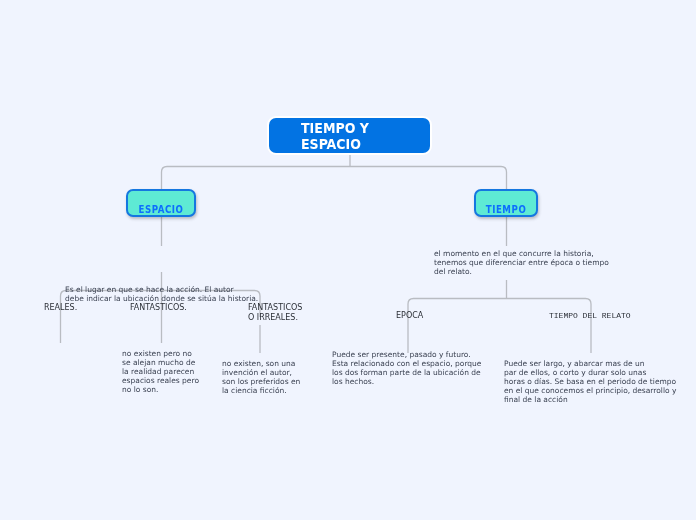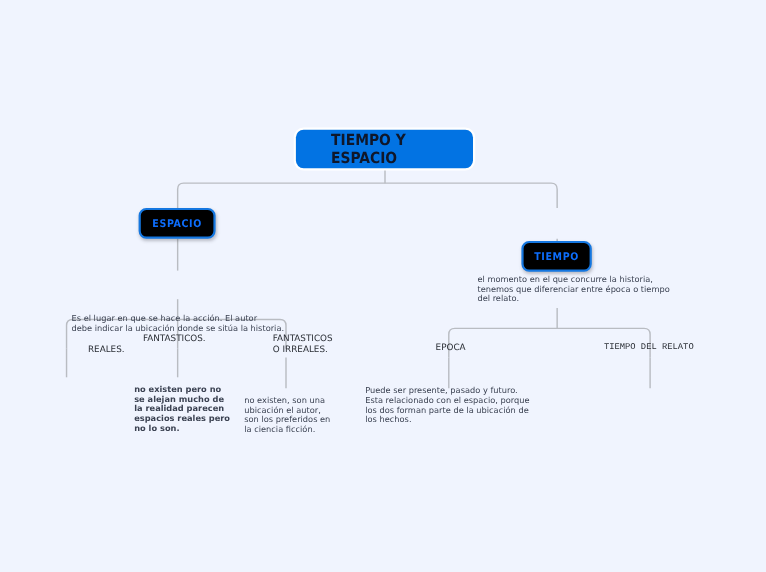--- a/index.html
+++ b/index.html
@@ -10,33 +10,33 @@
     font-family:"DejaVu Sans", sans-serif;
     overflow:hidden;
   }
   #canvas{position:relative;width:696px;height:520px;}
   .node{position:absolute;box-sizing:border-box;}
   .root-node{
     left:269px;top:118px;width:161px;height:35px;
     background:#0273e3;border-radius:7px;
     box-shadow:0 0 0 2px #ffffff;
     display:flex;align-items:center;justify-content:center;
-    color:#0f172a;font-weight:bold;font-size:14px;
+    color:#ffffff;font-weight:bold;font-size:14px;
     font-family:"DejaVu Sans Condensed","DejaVu Sans",sans-serif;
     padding-left:32px;
   }
   .lvl1-node{
-    height:28px;background:#000000;border:2px solid #1577e0;border-radius:7px;
-    display:flex;align-items:center;justify-content:center;
+    height:28px;background:#5eead4;border:2px solid #1577e0;border-radius:7px;
+    display:flex;align-items:flex-end;justify-content:center;
     color:#0d6efd;font-weight:bold;font-size:9.6px;letter-spacing:.55px;
     font-family:"DejaVu Sans Condensed","DejaVu Sans",sans-serif;
     box-shadow:1px 2px 3px rgba(60,60,70,.30);
   }
   #n-espacio{left:126px;top:189px;width:70px;}
-  #n-tiempo{left:474px;top:189px;width:64px;margin-top:30px;}
+  #n-tiempo{left:474px;top:189px;width:64px;}
   .desc{position:absolute;font-size:7.5px;color:#3b4252;line-height:9px;white-space:pre-line;}
   .label{position:absolute;font-size:8px;color:#2b2f36;line-height:10px;white-space:pre-line;}
   svg#lines{position:absolute;left:0;top:0;width:696px;height:520px;}
 </style>
 </head>
 <body>
 
 <div id="canvas">
   <svg id="lines" viewBox="0 0 696 520">
     <g fill="none" stroke="#b9bcc2" stroke-width="1.3" stroke-linecap="butt">
@@ -71,33 +71,38 @@
   <div class="node lvl1-node" id="n-tiempo">
     <span>TIEMPO</span>
   </div>
 
   <div class="desc" style="left:65px;top:249px;margin-top:36px;">Es el lugar en que se hace la acción. El autor
 debe indicar la ubicación donde se sitúa la historia.</div>
   <div class="desc" style="left:418px;top:249px;margin-left:16px;">el momento en el que concurre la historia,
 tenemos que diferenciar entre época o tiempo
 del relato.</div>
 
-  <div class="label" style="left:44px;top:313px;margin-left:36px;">REALES.</div>
+  <div class="label" style="left:44px;top:303px;">REALES.</div>
   <div class="label" style="left:130px;top:303px;">FANTASTICOS.</div>
   <div class="label" style="left:248px;top:303px;">FANTASTICOS
 O IRREALES.</div>
   <div class="label" style="left:396px;top:311px;text-align:right;">EPOCA</div>
   <div class="label" style="left:549px;top:311px;font-family:Liberation Mono, monospace;">TIEMPO DEL RELATO</div>
 
-  <div class="desc" style="left:122px;top:349px;font-weight:bold;">no existen pero no
+  <div class="desc" style="left:122px;top:349px;">no existen pero no
 se alejan mucho de
 la realidad parecen
 espacios reales pero
 no lo son.</div>
   <div class="desc" style="left:222px;top:359px;">no existen, son una
-ubicación el autor,
+invención el autor,
 son los preferidos en
 la ciencia ficción.</div>
   <div class="desc" style="left:332px;top:350px;">Puede ser presente, pasado y futuro.
 Esta relacionado con el espacio, porque
 los dos forman parte de la ubicación de
 los hechos.</div>
+  <div class="desc" style="left:504px;top:359px;">Puede ser largo, y abarcar mas de un
+par de ellos, o corto y durar solo unas
+horas o días. Se basa en el periodo de tiempo
+en el que conocemos el principio, desarrollo y
+final de la acción</div>
 </div>
 
 </body></html>

